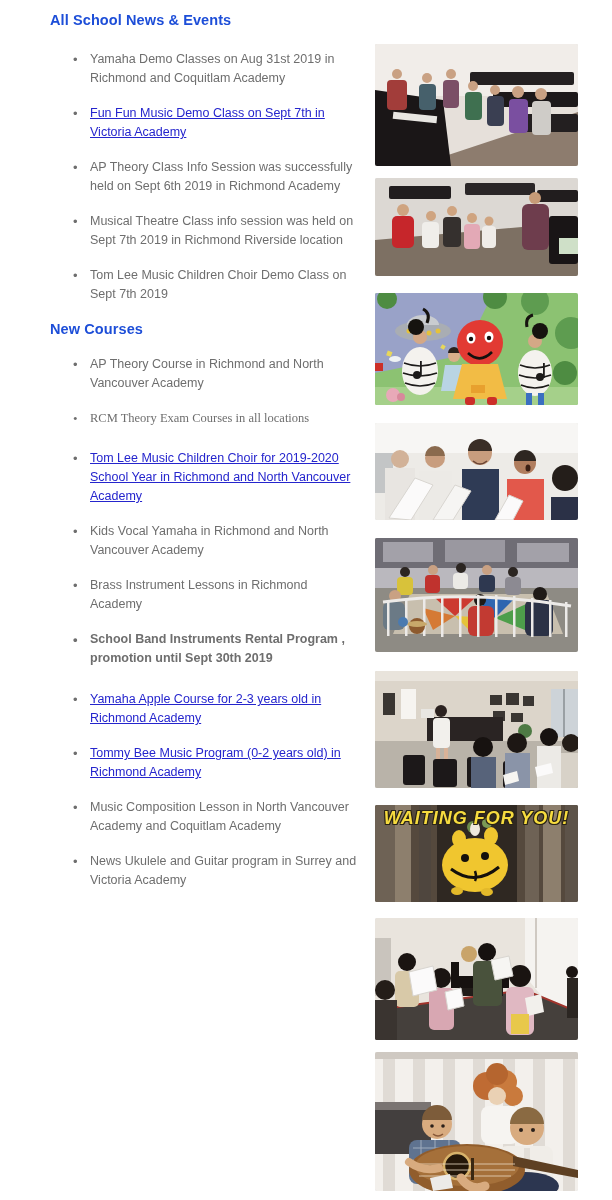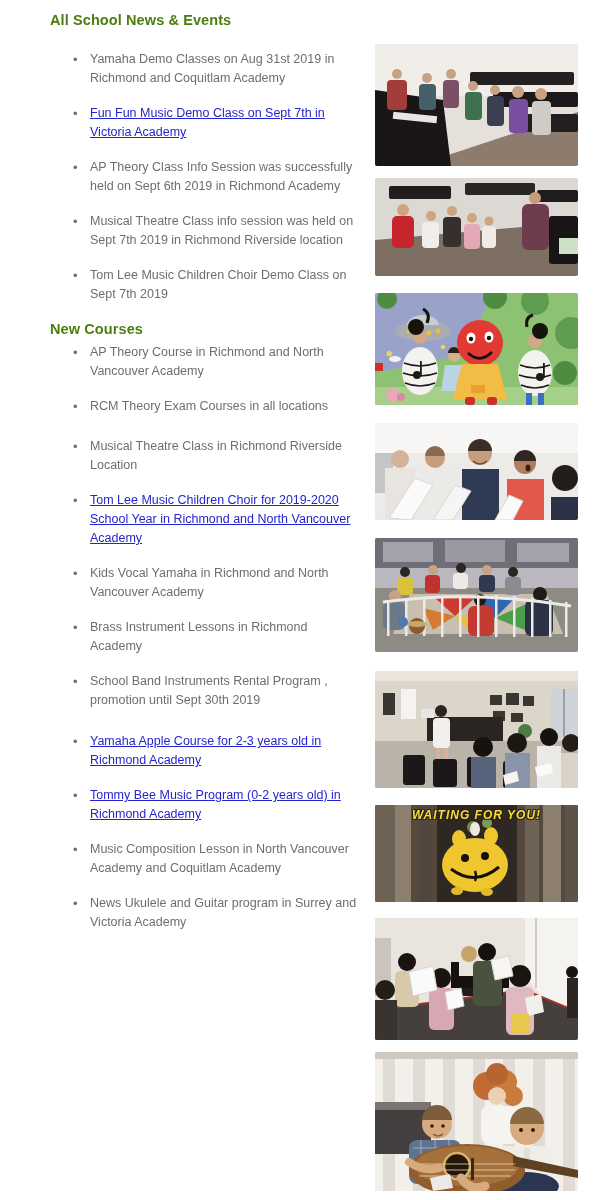--- a/index.html
+++ b/index.html
@@ -2,33 +2,33 @@
 <html><head>
 <meta charset="utf-8">
 <style>
   html,body{margin:0;padding:0;}
   body{
     width:612px;height:1200px;position:relative;background:#ffffff;
     font-family:"Liberation Sans", sans-serif;overflow:hidden;
   }
   .section-title{
     margin:0;padding-left:50px;font-size:14.5px;line-height:19px;
-    font-weight:bold;color:#4d7c0f;letter-spacing:.1px;
+    font-weight:bold;color:#1d4ed8;letter-spacing:.1px;
   }
   #title-news{margin-top:11px;}
   ul.news-list{
     list-style:none;margin:20px 0 0 0;padding:0 13px 0 90px;
   }
-  #list-programs{margin-top:4px;}
+  #list-programs{margin-top:16px;}
   ul.news-list li{
     position:relative;width:272px;margin:0 0 16px 0;
     font-size:12.5px;line-height:19px;color:#6e6e6e;
   }
-  ul.news-list li.sp1{margin-bottom:21px;}
-  ul.news-list li.sp2{margin-bottom:22px;}
+  ul.news-list li.sp1{margin-bottom:21px;font-family:Liberation Serif, serif;}
+  ul.news-list li.sp2{margin-bottom:22px;font-weight:bold;}
   ul.news-list li::before{
     content:"\2022";position:absolute;left:-17px;top:0;
     color:#6e6e6e;font-size:13px;
   }
   ul.news-list a{
     color:#2525cd;text-decoration:underline;
   }
   
   .photo{
     position:absolute;left:375px;width:203px;overflow:hidden;border-radius:2px;
@@ -39,21 +39,21 @@
   .p2{top:178px;height:98px;}
   .p3{top:293px;height:112px;}
   .p4{top:423px;height:97px;}
   .p5{top:538px;height:114px;}
   .p6{top:671px;height:117px;}
   .p7{top:805px;height:97px;}
   .p8{top:918px;height:122px;}
   .p9{top:1052px;height:139px;}
   .waiting-caption{
     position:absolute;top:3px;left:0;width:100%;text-align:center;
-    font-size:12px;font-weight:bold;font-style:italic;letter-spacing:1px;
+    font-size:18px;font-weight:bold;font-style:italic;letter-spacing:1px;
     color:#f7dc3f;
     text-shadow:1px 1px 0 #2a2416,-1px 1px 0 #2a2416,1px -1px 0 #2a2416,-1px -1px 0 #2a2416;
   }
 </style>
 </head>
 <body>
 
 <div>
 
   <h2 class="section-title" id="title-news">All School News &amp; Events</h2>
@@ -64,21 +64,20 @@
     <li><span>AP Theory Class Info Session was successfully held on Sept 6th 2019 in Richmond Academy</span></li>
     <li><span>Musical Theatre Class info session was held on Sept 7th 2019 in Richmond Riverside location</span></li>
     <li><span>Tom Lee Music Children Choir Demo Class on Sept 7th 2019</span></li>
   </ul>
 
   <h2 class="section-title" id="title-programs">New Courses</h2>
 
   <ul class="news-list" id="list-programs">
     <li><span>AP Theory Course in Richmond and North Vancouver Academy</span></li>
     <li class="sp1"><span>RCM Theory Exam Courses in all locations</span></li>
-    <li><span>Musical Theatre Class in Richmond Riverside Location</span></li>
     <li><a href="#">Tom Lee Music Children Choir for 2019-2020 School Year in Richmond and North Vancouver Academy</a></li>
     <li><span>Kids Vocal Yamaha in Richmond and North Vancouver Academy</span></li>
     <li><span>Brass Instrument Lessons in Richmond Academy</span></li>
     <li class="sp2"><span>School Band Instruments Rental Program , promotion until Sept 30th 2019</span></li>
     <li><a href="#">Yamaha Apple Course for 2-3 years old in Richmond Academy</a></li>
     <li><a href="#">Tommy Bee Music Program (0-2 years old) in Richmond Academy</a></li>
     <li><span>Music Composition Lesson in North Vancouver Academy and Coquitlam Academy</span></li>
     <li><span>News Ukulele and Guitar program in Surrey and Victoria Academy</span></li>
   </ul>
 

